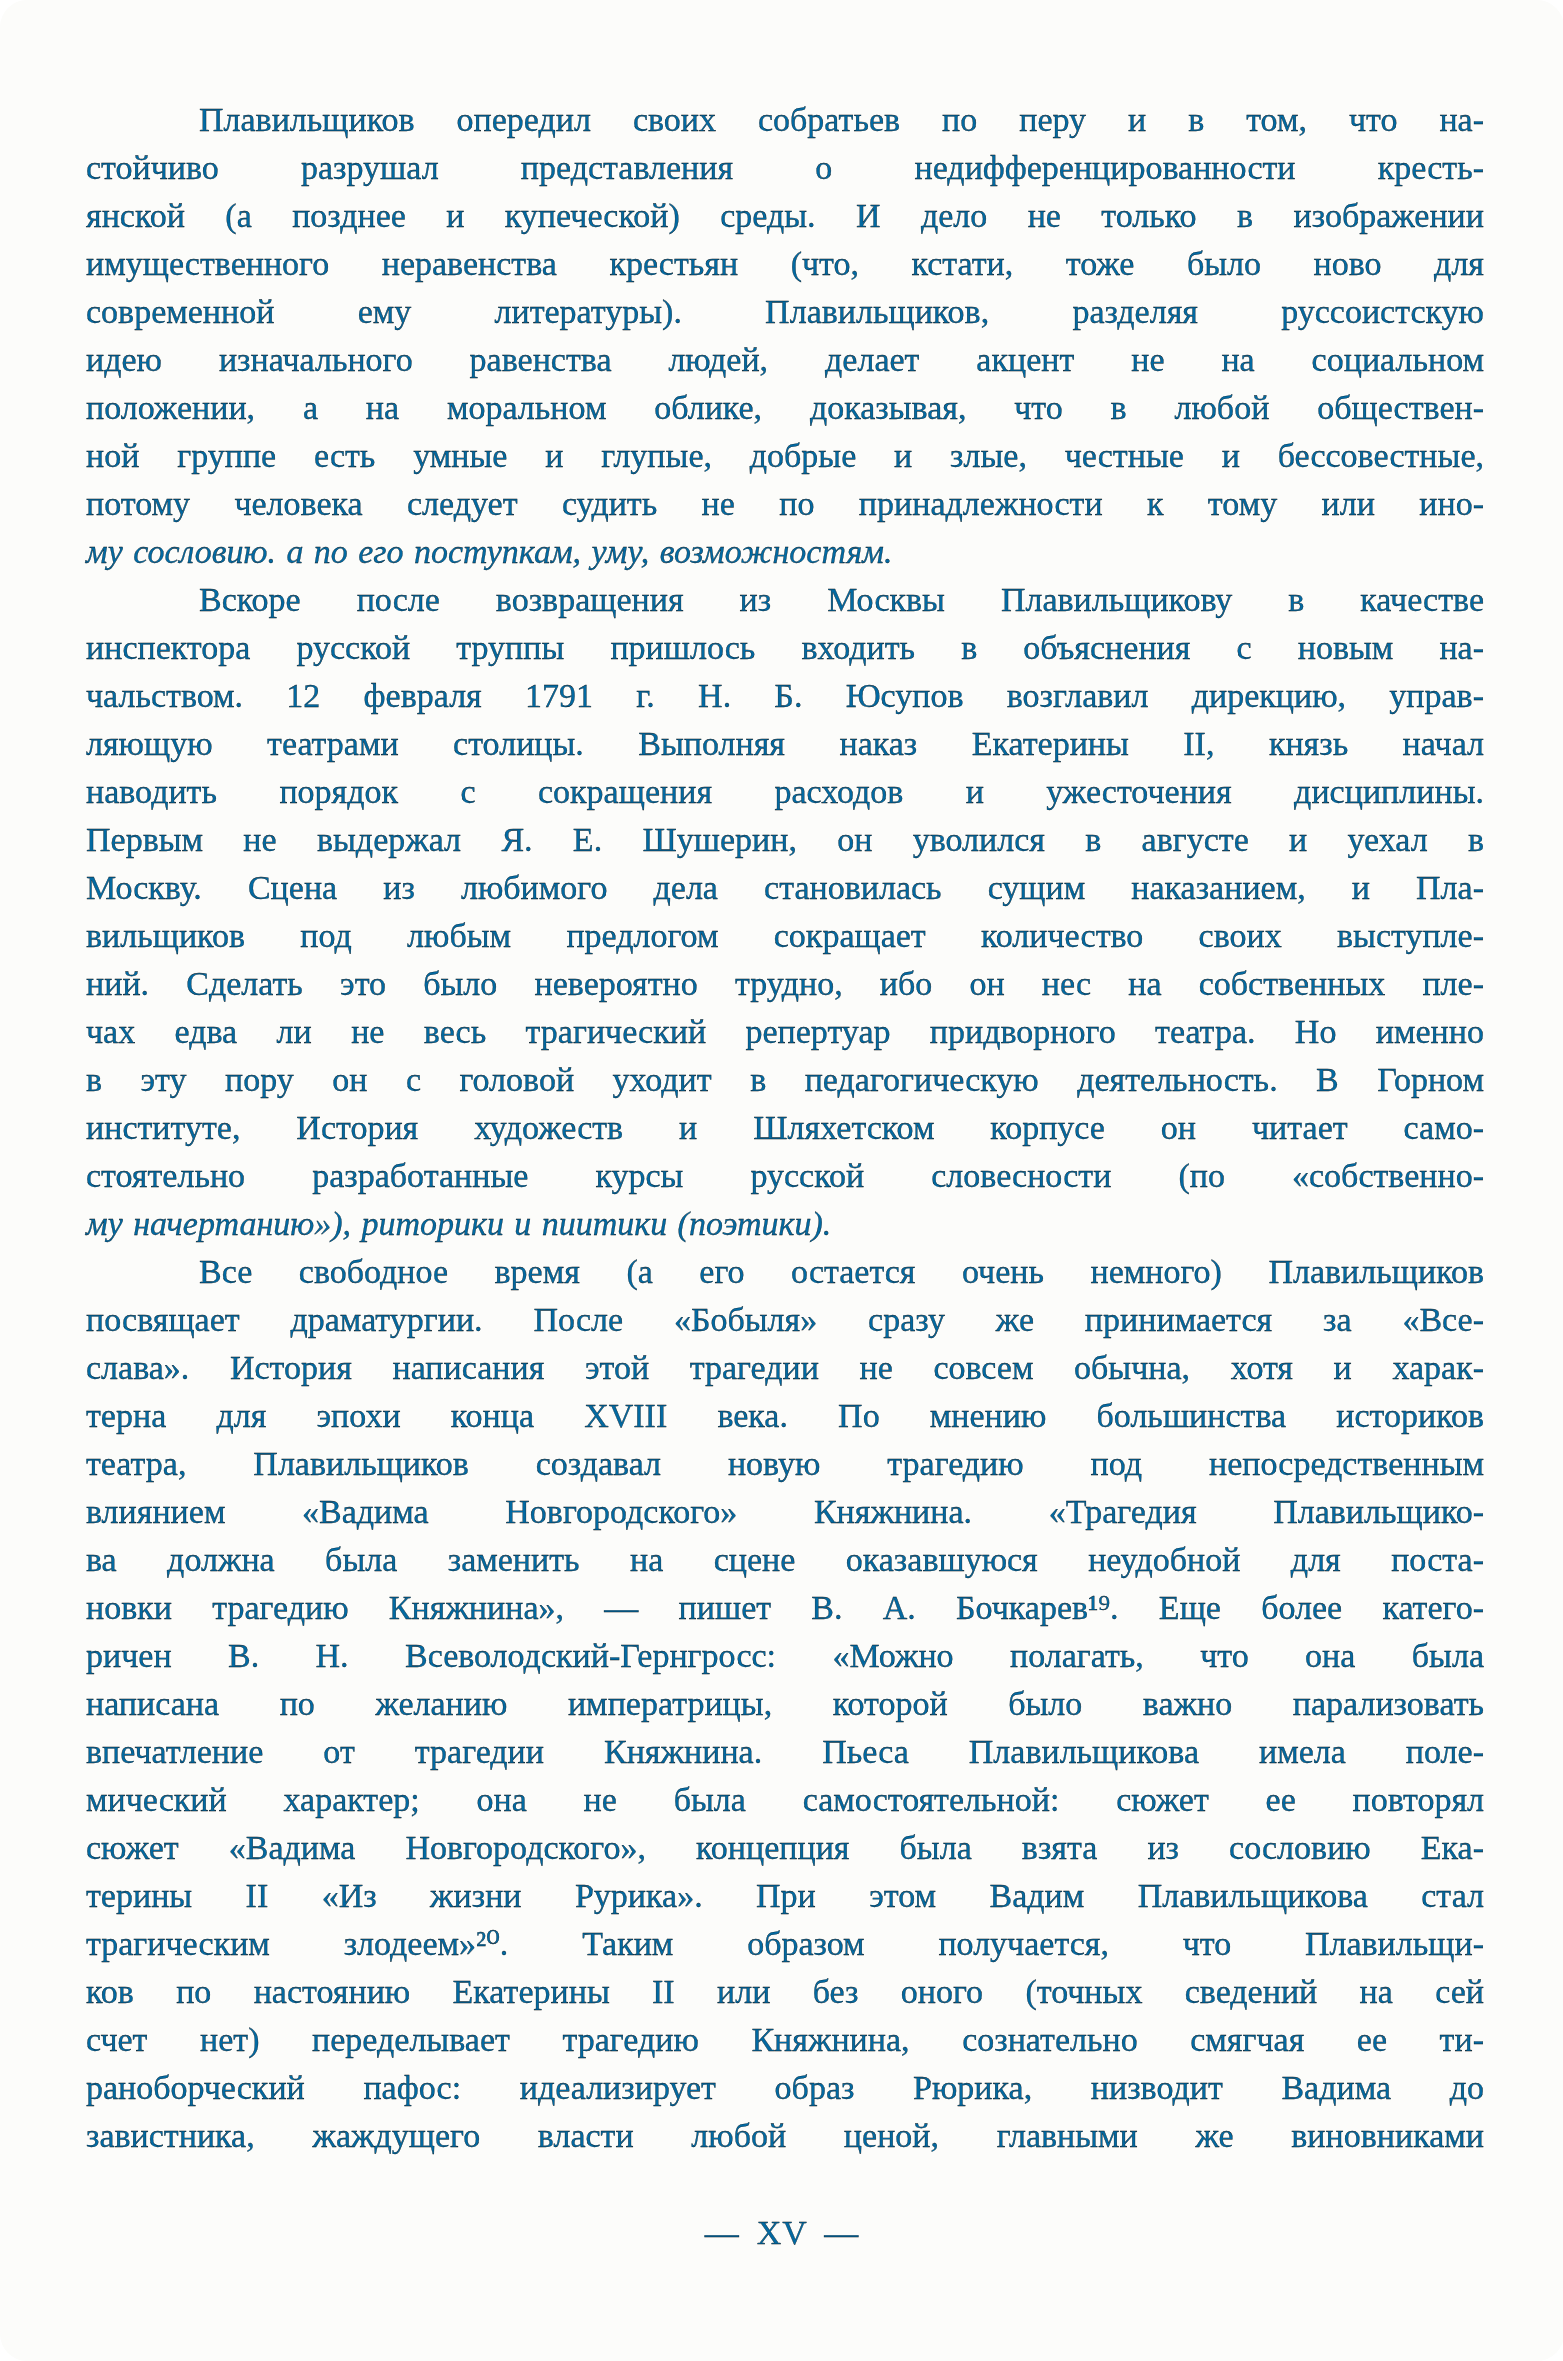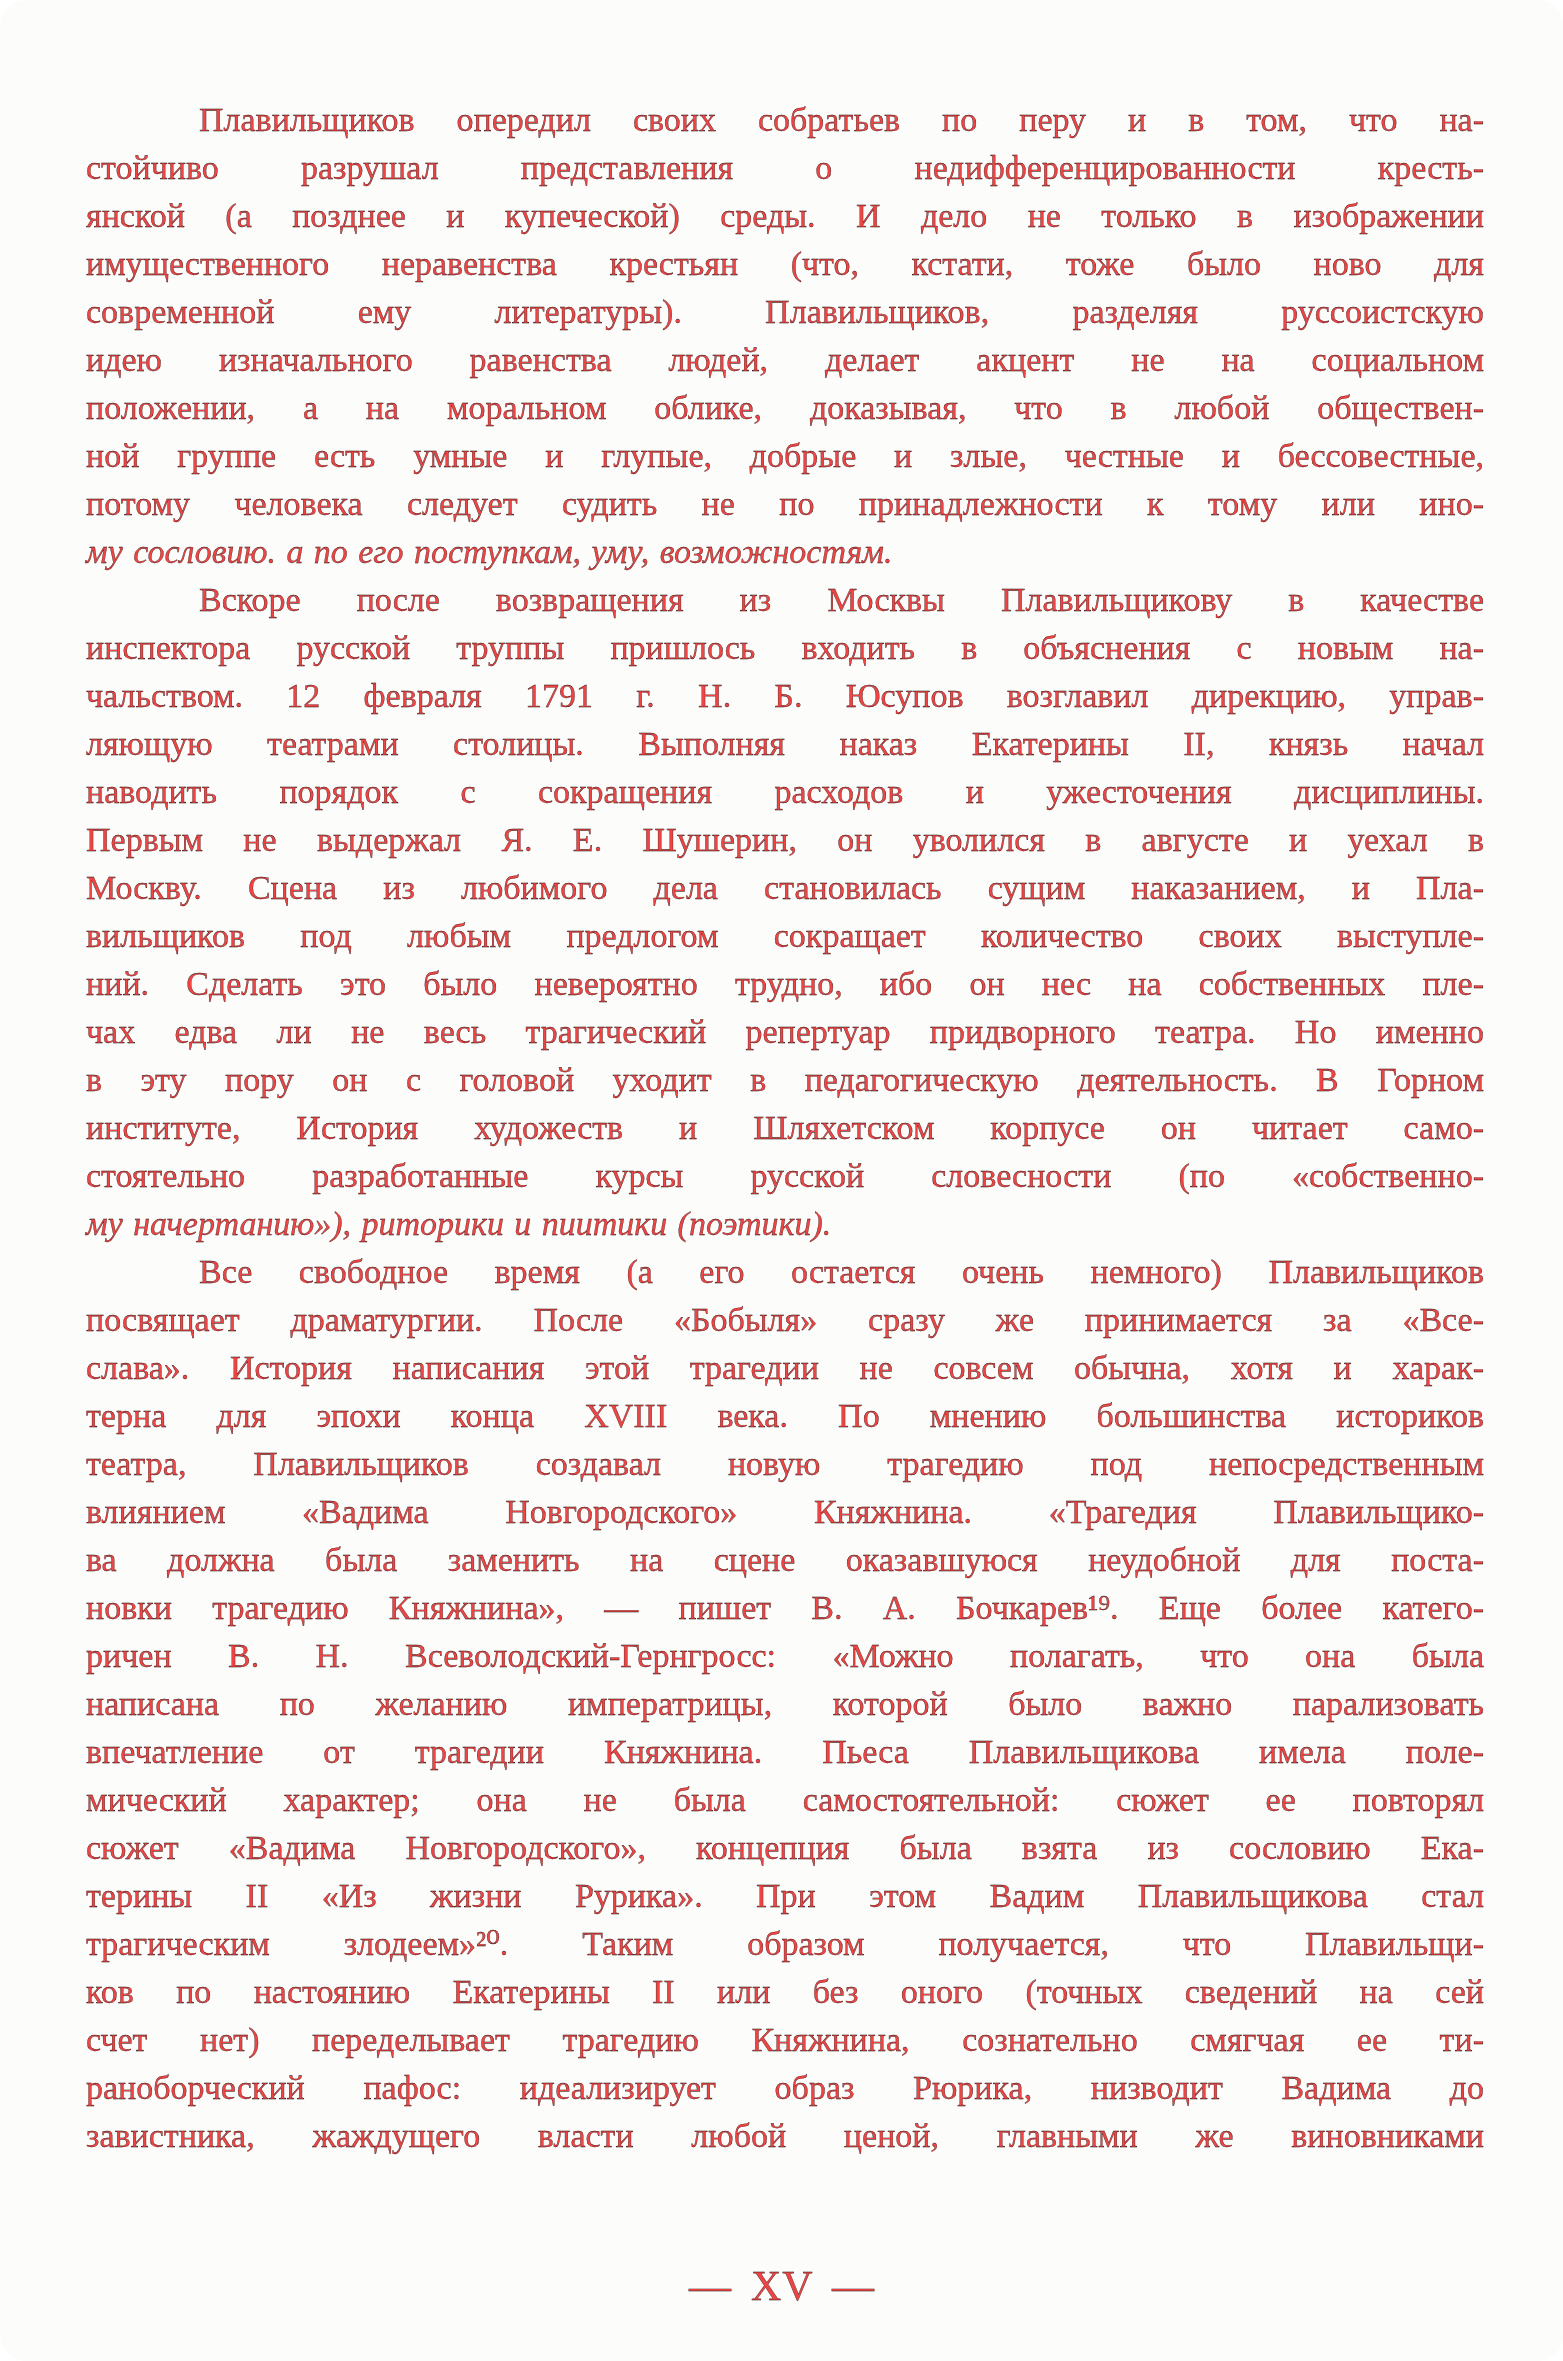--- a/index.html
+++ b/index.html
@@ -5,21 +5,21 @@
   html, body {
     margin: 0;
     padding: 0;
     background: #ffffff;
   }
   .page {
     position: relative;
     width: 1564px;
     height: 2361px;
     background: #fcfcfa;
-    color: #ef4444;
+    color: #0369a1;
     overflow: hidden;
     font-family: "Liberation Serif", "DejaVu Serif", serif;
     border-radius: 27px;
   }
   .text-block {
     position: absolute;
     left: 86px;
     top: 96px;
     width: 1398px;
     font-size: 34px;
@@ -37,24 +37,23 @@
   .line.endline {
     text-align-last: left;
     font-style: italic;
   }
   .page-number {
     position: absolute;
     top: 2214px;
     left: 0;
     width: 100%;
     text-align: center;
-    font-size: 42px;
+    font-size: 34px;
     letter-spacing: 1px;
     word-spacing: 7.6px;
-    margin-top: 48px;
     -webkit-text-stroke: 0.3px #0d0d0d;
   }
 </style>
 </head>
 <body>
 
 <div class="page">
   <main class="text-block" id="text-block">
       <div class="line indent">Плавильщиков опередил своих собратьев по перу и в том, что на-</div>
       <div class="line">стойчиво разрушал представления о недифференцированности кресть-</div>

